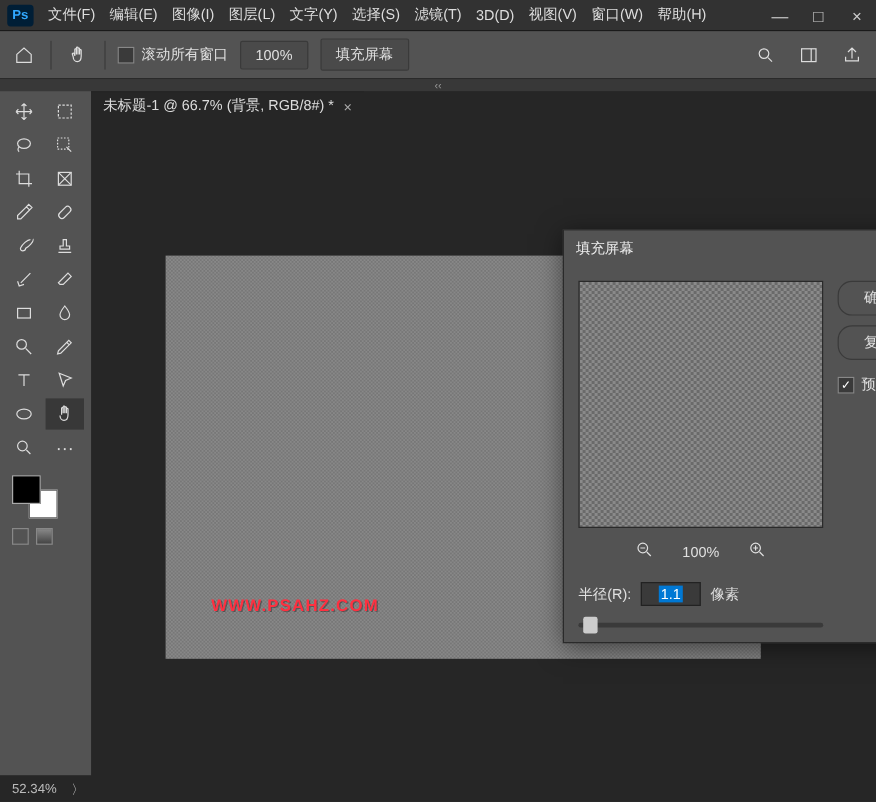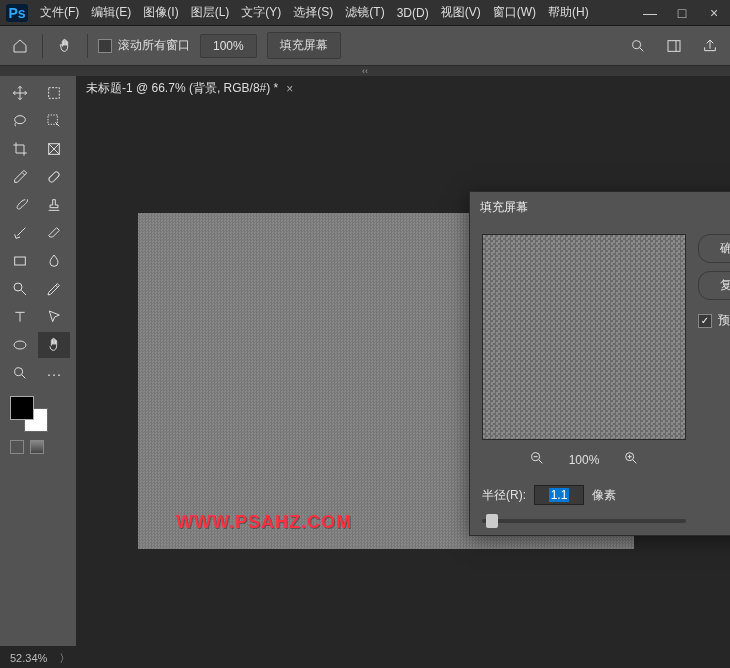--- a/index.html
+++ b/index.html
@@ -1,18 +1,18 @@
 <!DOCTYPE html>
 <html><head>
 <meta charset="utf-8">
 <style>
 * { margin: 0; padding: 0; box-sizing: border-box; font-family: "Microsoft YaHei", sans-serif; }
 body { background: #323232; width: 730px; height: 668px; overflow: hidden; color: #e0e0e0; font-size: 12px; }
 .titlebar { height: 26px; background: #323232; display: flex; align-items: center; border-bottom: 1px solid #1a1a1a; }
-.ps-logo { width: 22px; height: 18px; margin: 0 6px; background: #001e36; border-radius: 3px; display: flex; align-items: center; justify-content: center; color: #31a8ff; font-size: 14px; font-weight: bold; }
+.ps-logo { width: 22px; height: 18px; margin: 0 6px; background: #001e36; border-radius: 3px; display: flex; align-items: center; justify-content: center; color: #31a8ff; font-size: 11px; font-weight: bold; }
 .menu-item { padding: 16px 6px; cursor: pointer; color: #ddd; }
 .win-controls { margin-left: auto; display: flex; }
 .win-btn { width: 32px; height: 26px; display: flex; align-items: center; justify-content: center; color: #ccc; cursor: pointer; font-size: 14px; }
 .optbar { height: 40px; background: #535353; display: flex; align-items: center; padding: 0 8px; gap: 10px; border-bottom: 1px solid #2a2a2a; }
 .opt-icon { width: 24px; height: 24px; display: flex; align-items: center; justify-content: center; color: #ddd; cursor: pointer; }
 .vdiv { width: 1px; height: 24px; background: #3a3a3a; }
 .checkbox-wrap { display: flex; align-items: center; gap: 6px; }
 .checkbox { width: 14px; height: 14px; border: 1px solid #888; background: #3a3a3a; }
 .opt-btn { padding: 4px 12px; background: #4a4a4a; border: 1px solid #3a3a3a; cursor: pointer; border-radius: 2px; }
 .opt-right { margin-left: auto; display: flex; gap: 12px; }
@@ -25,21 +25,21 @@
 .tool.active { background: #383838; }
 .swatches { margin-top: 8px; position: relative; height: 40px; }
 .swatch-fg { position: absolute; width: 24px; height: 24px; background: #000; border: 1px solid #aaa; left: 6px; top: 2px; z-index: 2; }
 .swatch-bg { position: absolute; width: 24px; height: 24px; background: #fff; border: 1px solid #666; left: 20px; top: 14px; }
 .small-icons { display: flex; gap: 6px; margin-top: 6px; padding-left: 6px; }
 .small-icon { width: 14px; height: 14px; border: 1px solid #888; }
 .canvas-area { flex: 1; background: #262626; position: relative; }
 .doc-tab { display: inline-flex; align-items: center; height: 24px; padding: 0 10px; background: #262626; color: #ddd; border-top: 1px solid #262626; gap: 8px; justify-content: flex-end; }
 .tab-close { cursor: pointer; color: #aaa; }
 .canvas { position: absolute; left: 62px; top: 137px; width: 496px; height: 336px; background: repeating-conic-gradient(#777 0% 25%, #888 0% 50%) 0 0/3px 3px; }
-.watermark { position: absolute; left: 100px; top: 436px; color: #ff3040; font-weight: bold; font-size: 18px; letter-spacing: 1px; text-shadow: 1px 1px 0 rgba(0,0,0,0.3); }
+.watermark { position: absolute; left: 100px; top: 420px; color: #ff3040; font-weight: bold; font-size: 14px; letter-spacing: 1px; text-shadow: 1px 1px 0 rgba(0,0,0,0.3); }
 .dialog { position: absolute; left: 393px; top: 115px; width: 310px; background: #535353; border: 1px solid #2a2a2a; box-shadow: 0 4px 20px rgba(0,0,0,0.5); z-index: 10; }
 .dlg-header { height: 30px; display: flex; align-items: center; padding: 0 10px; color: #eee; }
 .dlg-body { padding: 12px; display: flex; gap: 12px; }
 .dlg-main { flex: 1; }
 .preview-box { width: 204px; height: 206px; border: 1px solid #2a2a2a; background: repeating-conic-gradient(#6a6a6a 0% 25%, #8a8a8a 0% 50%) 0 0/5px 5px; }
 .zoom-row { display: flex; align-items: center; justify-content: center; gap: 24px; margin-top: 10px; }
 .radius-row { display: flex; align-items: center; gap: 8px; margin-top: 16px; }
 .radius-input { width: 50px; background: #3a3a3a; border: 1px solid #222; padding: 2px 4px; text-align: center; }
 .radius-input span { background: #0078d4; color: #fff; padding: 0 2px; }
 .slider-track { height: 4px; background: #3a3a3a; margin-top: 14px; position: relative; border-radius: 2px; }

